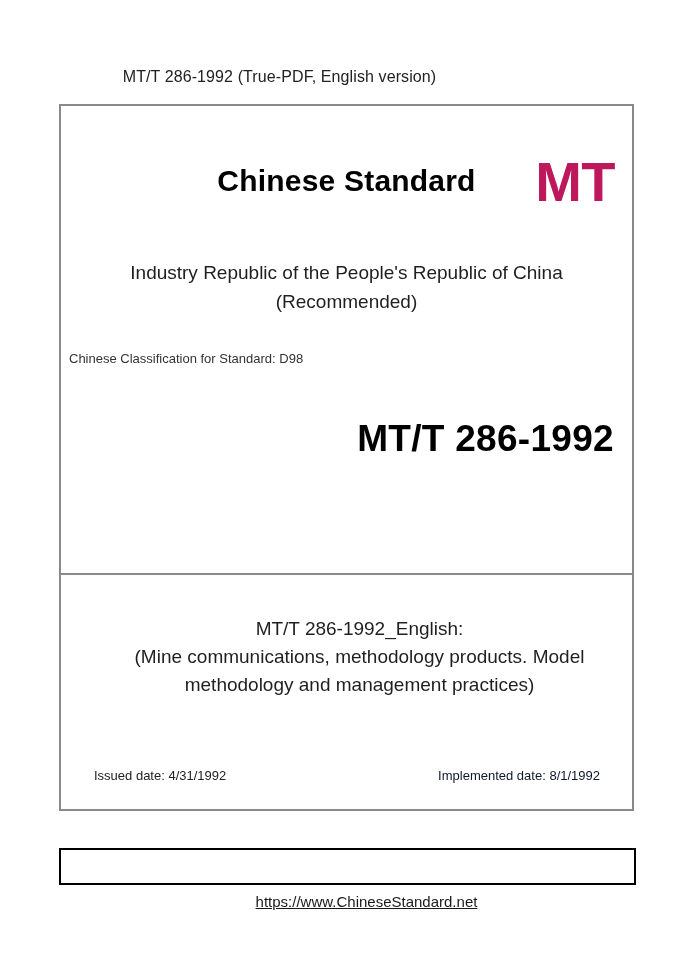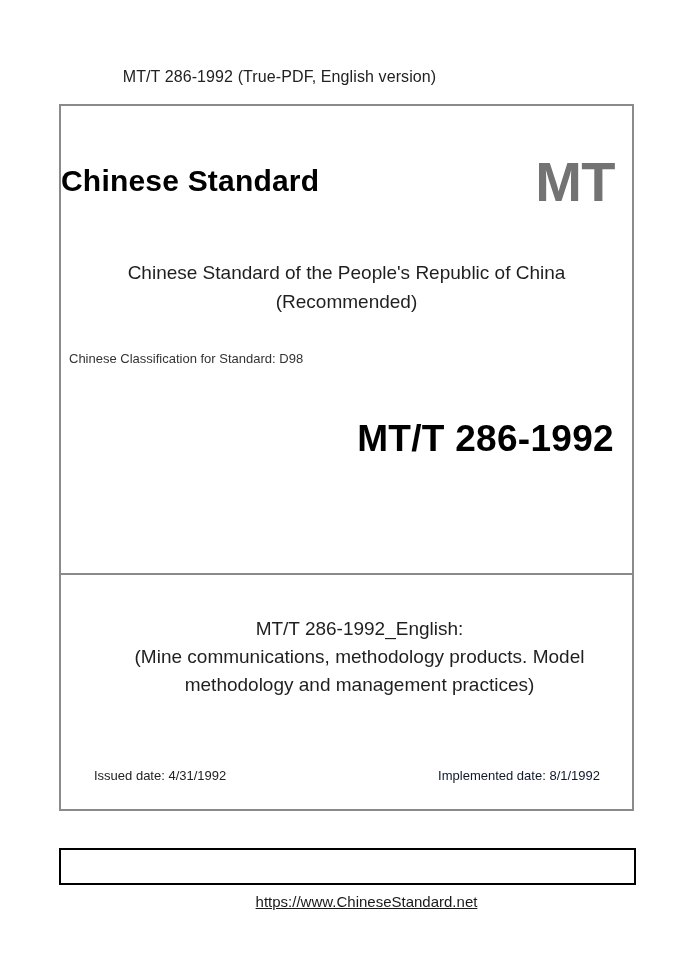--- a/index.html
+++ b/index.html
@@ -52,34 +52,34 @@
     top: 46px;
     left: 0;
     width: 100%;
     height: 64px;
   }
   .brand-title {
     position: absolute;
     left: 0;
     top: 12px;
     width: 100%;
-    text-align: left;
+    text-align: center;
     font-size: 30px;
     font-weight: bold;
     color: #000000;
     letter-spacing: 0.2px;
   }
   .brand-mark {
     position: absolute;
     right: 17px;
     top: 0px;
     font-size: 56px;
     font-weight: bold;
     line-height: 60px;
-    color: #737373;
+    color: #be185d;
     letter-spacing: -0.5px;
   }
 
   .issuer {
     position: absolute;
     top: 152px;
     left: 0;
     width: 100%;
     text-align: center;
     font-size: 19px;
@@ -177,21 +177,21 @@
 <div class="cover-box">
 
   <div class="cover-upper">
 
     <div class="brand-row">
       <div class="brand-title">Chinese Standard</div>
       <div class="brand-mark">MT</div>
     </div>
 
     <div class="issuer">
-      <div>Chinese Standard of the People's Republic of China</div>
+      <div>Industry Republic of the People's Republic of China</div>
       <div>(Recommended)</div>
     </div>
 
     <div class="classification">Chinese Classification for Standard: D98</div>
 
     <div class="std-number">MT/T 286-1992</div>
 
   </div>
 
   <div class="cover-lower">

